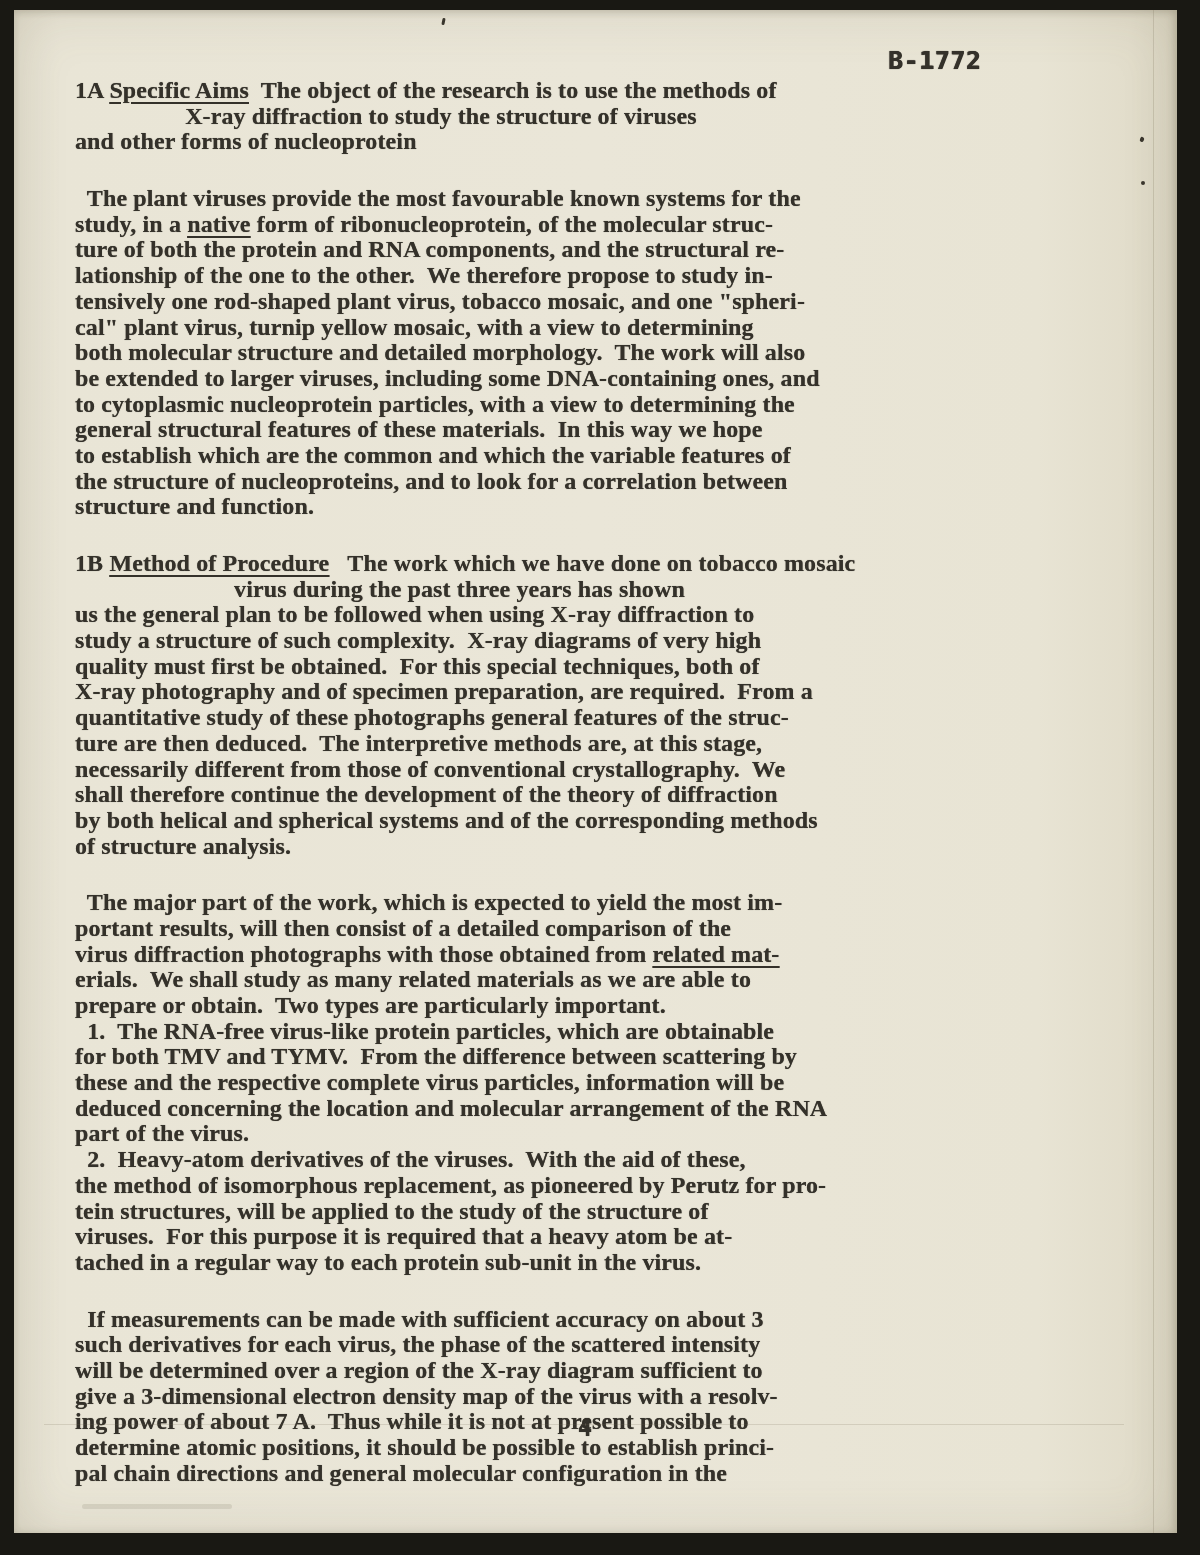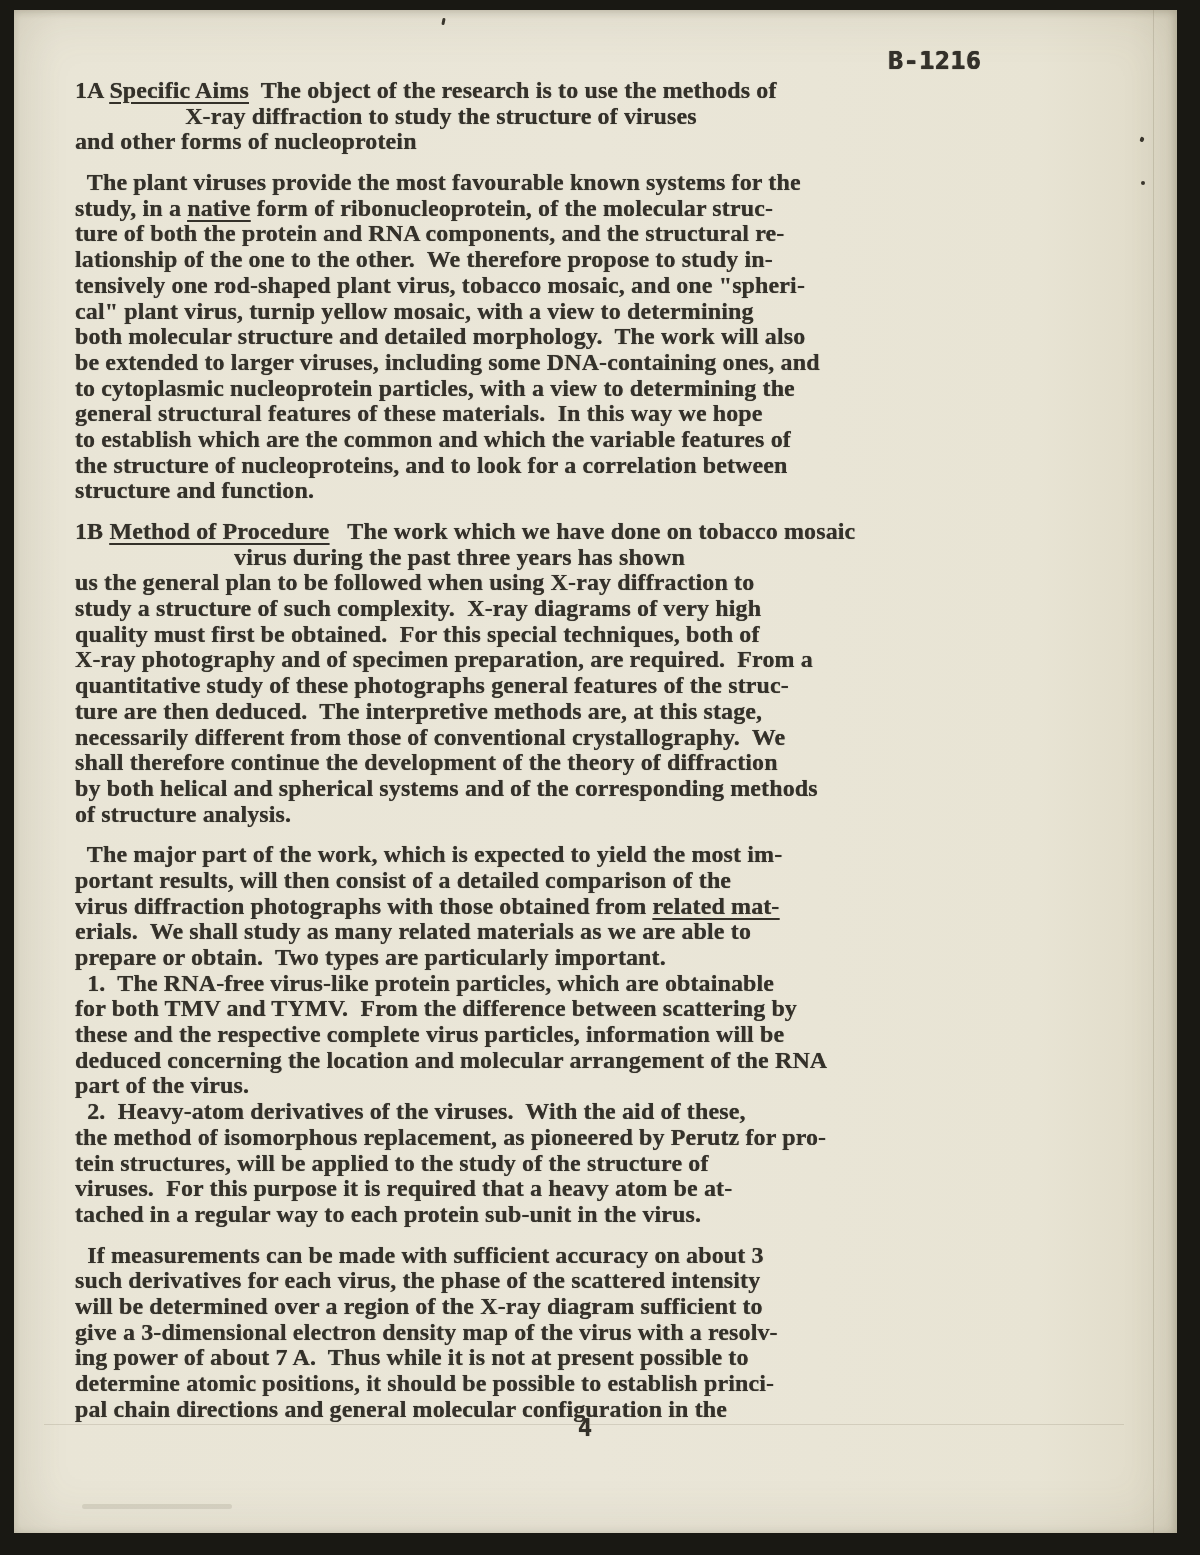--- a/index.html
+++ b/index.html
@@ -40,21 +40,21 @@
     color: var(--ink, #34312a);
     font-size: 24px;
     line-height: 25.7px;
     font-weight: bold;
     letter-spacing: 0.12px;
     white-space: pre;
     text-shadow: 0 0 0.7px rgba(42, 38, 30, 0.75);
     font-family: Liberation Serif, serif;
   }
   .paragraph { margin: 0; }
-  .paragraph + .paragraph { margin-top: 15px; }
+  .paragraph + .paragraph { margin-top: 31px; }
   .text-line { height: 25.7px; }
   .u {
     text-decoration: underline;
     text-decoration-thickness: 2.4px;
     text-underline-offset: 4px;
   }
   .ref {
     position: absolute;
     left: 874px;
     top: 36px;
@@ -107,21 +107,21 @@
     height: 5px;
     background: rgba(100, 92, 68, 0.14);
     border-radius: 3px;
   }
 </style>
 </head>
 <body>
 
 <div class="scan">
   <div class="paper">
-    <div class="ref">B-1216</div>
+    <div class="ref">B-1772</div>
 
     <div class="doc"><div class="paragraph"><div class="text-line">1A <span class="u">Specific Aims</span>  The object of the research is to use the methods of</div><div class="text-line">                  X-ray diffraction to study the structure of viruses</div><div class="text-line">and other forms of nucleoprotein</div></div><div class="paragraph"><div class="text-line">  The plant viruses provide the most favourable known systems for the</div><div class="text-line">study, in a <span class="u">native</span> form of ribonucleoprotein, of the molecular struc-</div><div class="text-line">ture of both the protein and RNA components, and the structural re-</div><div class="text-line">lationship of the one to the other.  We therefore propose to study in-</div><div class="text-line">tensively one rod-shaped plant virus, tobacco mosaic, and one "spheri-</div><div class="text-line">cal" plant virus, turnip yellow mosaic, with a view to determining</div><div class="text-line">both molecular structure and detailed morphology.  The work will also</div><div class="text-line">be extended to larger viruses, including some DNA-containing ones, and</div><div class="text-line">to cytoplasmic nucleoprotein particles, with a view to determining the</div><div class="text-line">general structural features of these materials.  In this way we hope</div><div class="text-line">to establish which are the common and which the variable features of</div><div class="text-line">the structure of nucleoproteins, and to look for a correlation between</div><div class="text-line">structure and function.</div></div><div class="paragraph"><div class="text-line">1B <span class="u">Method of Procedure</span>   The work which we have done on tobacco mosaic</div><div class="text-line">                          virus during the past three years has shown</div><div class="text-line">us the general plan to be followed when using X-ray diffraction to</div><div class="text-line">study a structure of such complexity.  X-ray diagrams of very high</div><div class="text-line">quality must first be obtained.  For this special techniques, both of</div><div class="text-line">X-ray photography and of specimen preparation, are required.  From a</div><div class="text-line">quantitative study of these photographs general features of the struc-</div><div class="text-line">ture are then deduced.  The interpretive methods are, at this stage,</div><div class="text-line">necessarily different from those of conventional crystallography.  We</div><div class="text-line">shall therefore continue the development of the theory of diffraction</div><div class="text-line">by both helical and spherical systems and of the corresponding methods</div><div class="text-line">of structure analysis.</div></div><div class="paragraph"><div class="text-line">  The major part of the work, which is expected to yield the most im-</div><div class="text-line">portant results, will then consist of a detailed comparison of the</div><div class="text-line">virus diffraction photographs with those obtained from <span class="u">related mat-</span></div><div class="text-line">erials.  We shall study as many related materials as we are able to</div><div class="text-line">prepare or obtain.  Two types are particularly important.</div><div class="text-line">  1.  The RNA-free virus-like protein particles, which are obtainable</div><div class="text-line">for both TMV and TYMV.  From the difference between scattering by</div><div class="text-line">these and the respective complete virus particles, information will be</div><div class="text-line">deduced concerning the location and molecular arrangement of the RNA</div><div class="text-line">part of the virus.</div><div class="text-line">  2.  Heavy-atom derivatives of the viruses.  With the aid of these,</div><div class="text-line">the method of isomorphous replacement, as pioneered by Perutz for pro-</div><div class="text-line">tein structures, will be applied to the study of the structure of</div><div class="text-line">viruses.  For this purpose it is required that a heavy atom be at-</div><div class="text-line">tached in a regular way to each protein sub-unit in the virus.</div></div><div class="paragraph"><div class="text-line">  If measurements can be made with sufficient accuracy on about 3</div><div class="text-line">such derivatives for each virus, the phase of the scattered intensity</div><div class="text-line">will be determined over a region of the X-ray diagram sufficient to</div><div class="text-line">give a 3-dimensional electron density map of the virus with a resolv-</div><div class="text-line">ing power of about 7 A.  Thus while it is not at present possible to</div><div class="text-line">determine atomic positions, it should be possible to establish princi-</div><div class="text-line">pal chain directions and general molecular configuration in the</div></div></div>
 
     <div class="pagenum">4</div>
 
     <div class="crease"></div>
     <div class="scanline"></div>
     <div class="smudge"></div>
     <div class="speck s1"></div>
     <div class="speck s2"></div>

